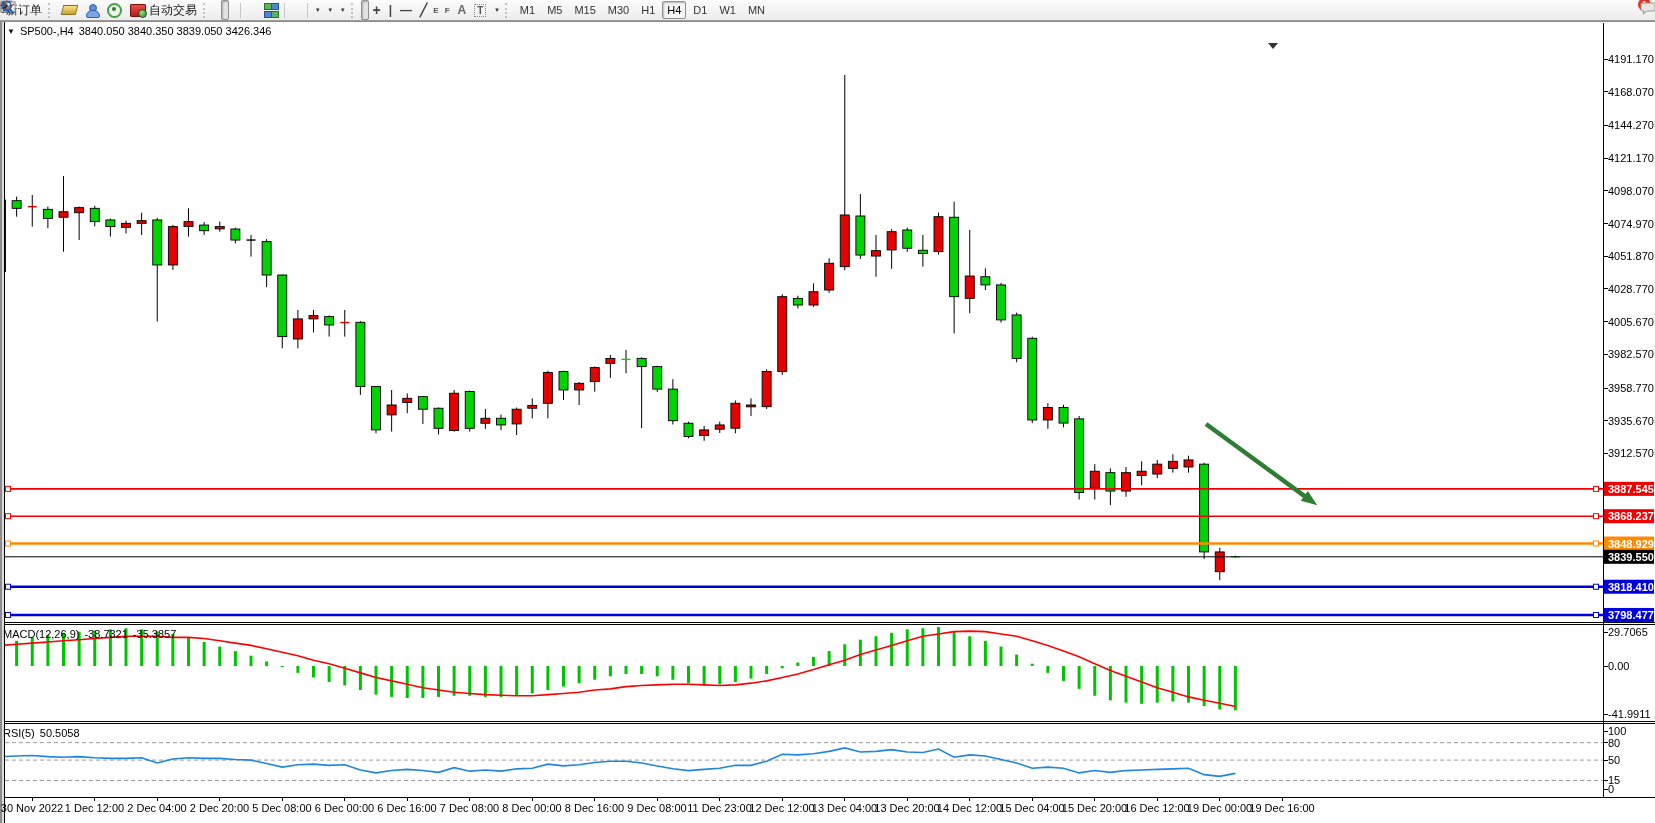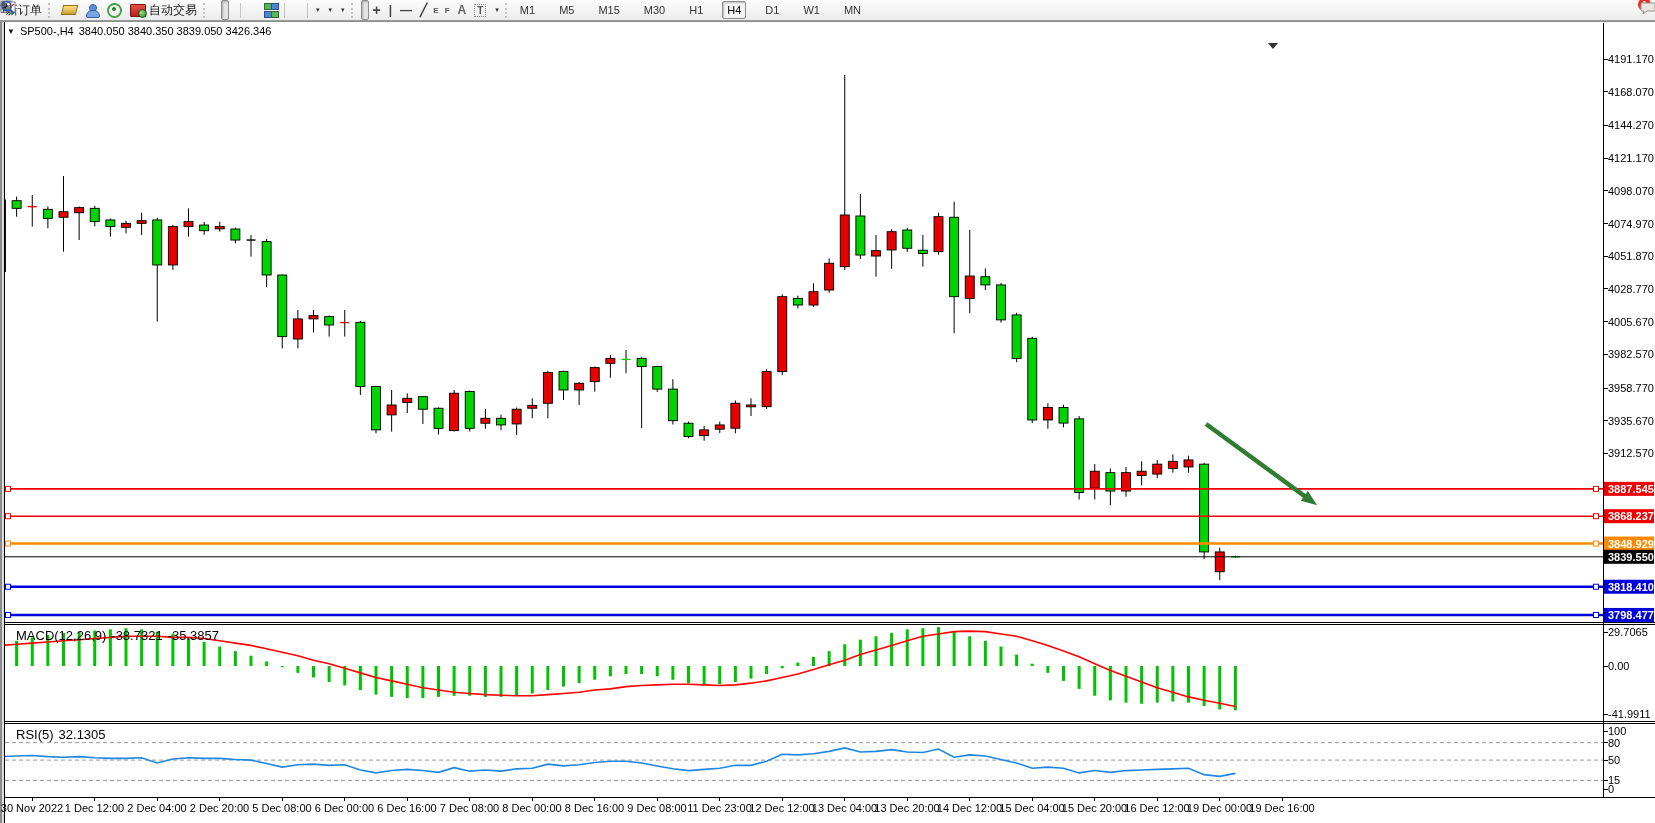--- a/index.html
+++ b/index.html
@@ -38,21 +38,21 @@
   .autofolder:after{content:"";position:absolute;right:-2px;bottom:-2px;width:7px;height:7px;border-radius:50%;
     background:radial-gradient(circle at 35% 35%,#9be07a,#2e7d32);border:1px solid #1b4f1e}
   .tiles{display:grid;grid-template-columns:6px 6px;grid-gap:1px}
   .tiles i{width:6px;height:5px;display:block;border:1px solid #2c6c2c}
   .tiles i:nth-child(1){background:#57b657}.tiles i:nth-child(2){background:#4f86d0;border-color:#2b4f8f}
   .tiles i:nth-child(3){background:#4f86d0;border-color:#2b4f8f}.tiles i:nth-child(4){background:#57b657}
 
   
   .chart-title{position:absolute;top:25px;left:7px;z-index:20;font-size:11px;color:#000;display:flex;align-items:center;gap:5px}
   .chart-title .dd{font-size:8px;color:#111}
-  .ind-label{position:absolute;left:16px;z-index:20;font-size:13px;color:#000}
+  .ind-label{position:absolute;left:3px;z-index:20;font-size:11px;color:#000}
   .ind-label span{margin-right:5px}
   svg{position:absolute;top:0;left:0;z-index:5}
   text{font-family:"Liberation Sans",sans-serif}
 </style>
 </head>
 <body>
 
 <div class="toolbar">
   <div class="tbtn">
     <span>新订单</span>
@@ -209,21 +209,21 @@
   </div>
   <div class="tbtn">
     <svg width="13" height="13">
         <polygon points="3,1 6,6 0,6" fill="#555"></polygon>
         <polygon points="9,12 12,7 6,7" fill="#888"></polygon>
       </svg>
     <span class="caret">▾</span>
   </div>
   <div class="grip"></div>
 
-  <div id="tf-box" style="display:inline-flex;gap:14px">
+  <div id="tf-box" style="display:inline-flex;gap:2px">
       <div class="tf">M1</div>
       <div class="tf">M5</div>
       <div class="tf">M15</div>
       <div class="tf">M30</div>
       <div class="tf">H1</div>
       <div class="tf active">H4</div>
       <div class="tf">D1</div>
       <div class="tf">W1</div>
       <div class="tf">MN</div>
     </div>
@@ -246,21 +246,21 @@
 <div class="chart-title">
   <span class="dd">▼</span>
   <span>SP500-,H4</span>
   <span>3840.050 3840.350 3839.050 3426.346</span>
 </div>
 
 <div class="ind-label" style="top:628px">
   <span>MACD(12,26,9)</span><span>-38.7321</span><span>-35.3857</span>
 </div>
 <div class="ind-label" style="top:727px">
-  <span>RSI(5)</span><span>32.1305</span>
+  <span>RSI(5)</span><span>50.5058</span>
 </div>
 
 <svg id="chart-svg" width="1655" height="823">
     <defs>
       <clipPath id="plotclip">
         <rect x="5" y="23" width="1598" height="600"></rect>
       </clipPath>
       <clipPath id="macdclip">
         <rect x="5" y="626" width="1598" height="96"></rect>
       </clipPath>

